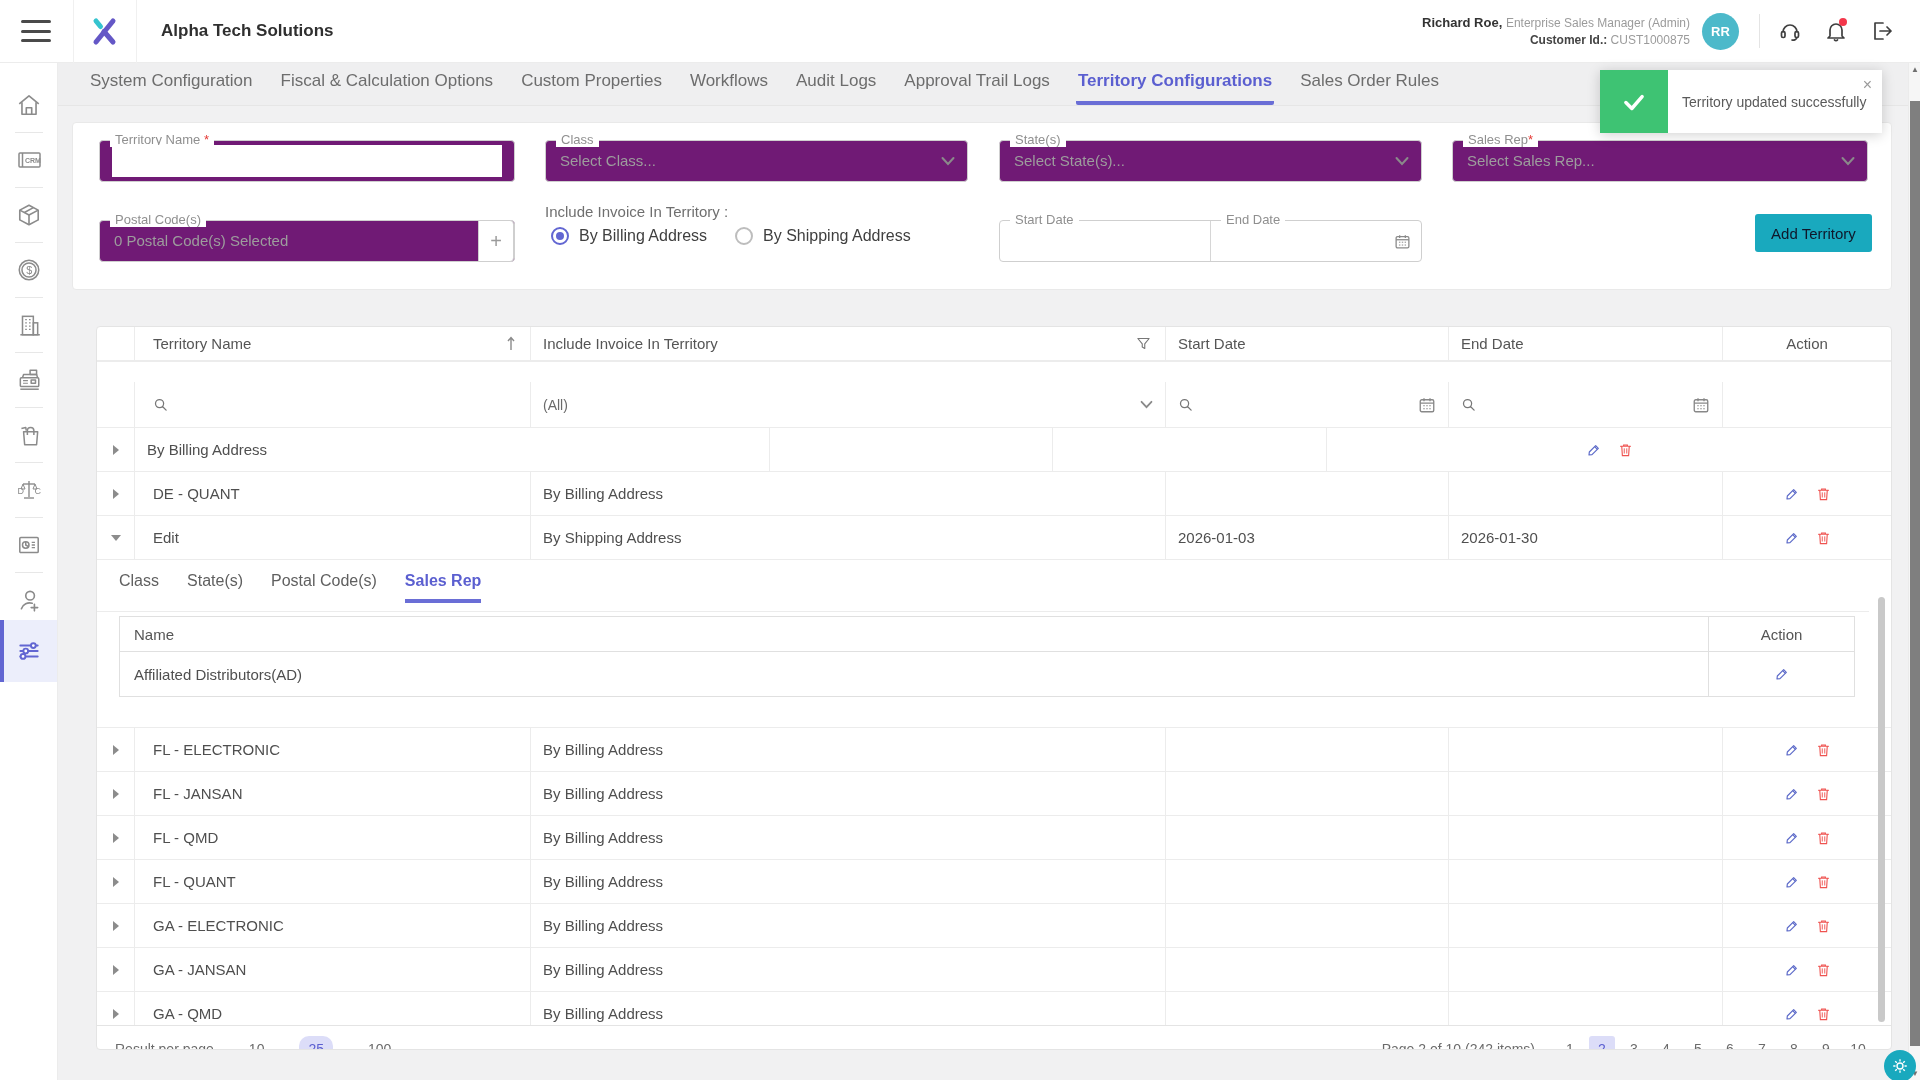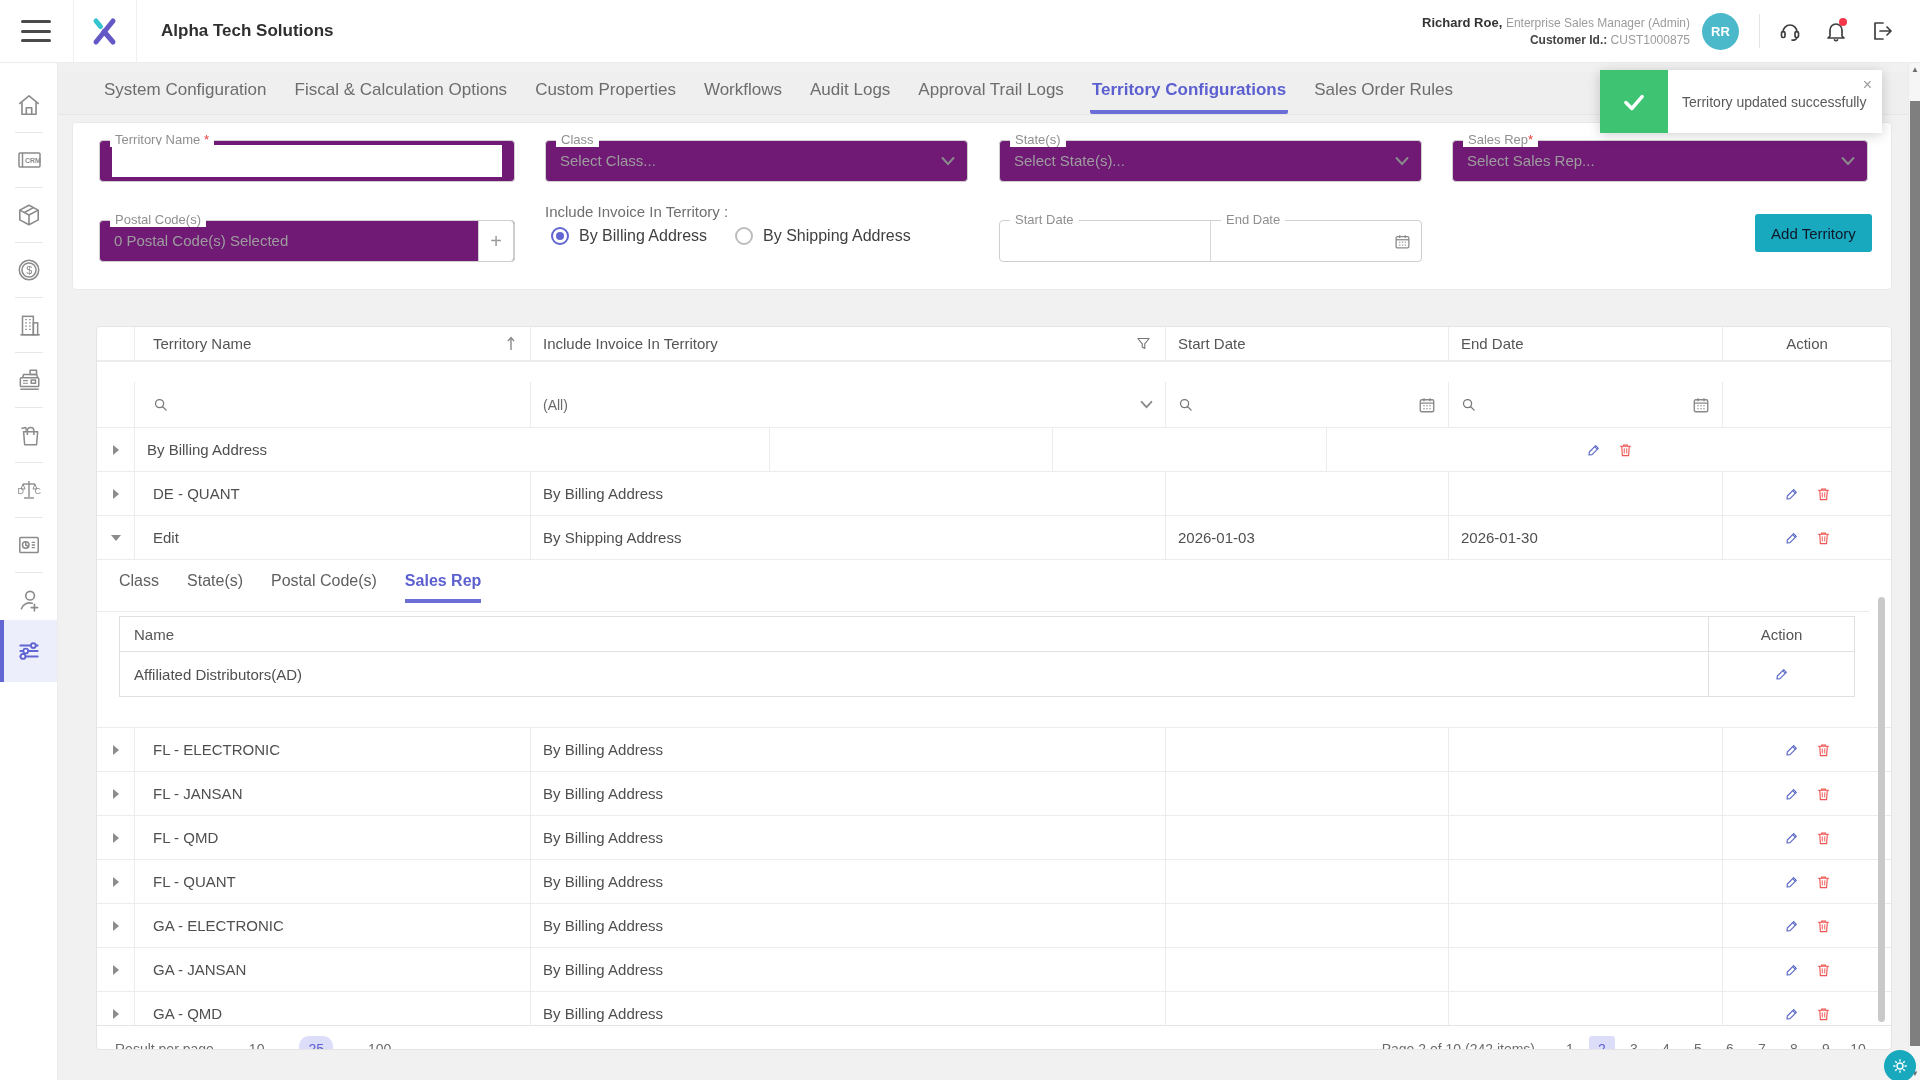--- a/index.html
+++ b/index.html
@@ -36,22 +36,22 @@
   .sidebar { position:absolute; left:0; top:63px; width:58px; height:1017px; background:#fff;
     border-right:1px solid #ececec; z-index:20; }
   .side-item { height:40px; display:flex; align-items:center; justify-content:center;
     color:#8b8b8b; cursor:pointer; }
   .side-sep { width:28px; height:1px; background:#e7e7e7; margin:7px auto; }
   .side-item.active-item { height:62px; background:#eceefb; color:#6266d2; position:relative; }
   .side-item.active-item::before { content:""; position:absolute; left:0; top:0; width:4px;
     height:62px; background:#6266d2; }
 
   
-  .tabbar { position:absolute; left:58px; top:72px; width:1862px; height:43px; background:#efeff0;
-    border-bottom:1px solid #e6e6e6; display:flex; align-items:flex-end; padding-left:32px; z-index:10; }
+  .tabbar { position:absolute; left:58px; top:63px; width:1862px; height:43px; background:#efeff0;
+    border-bottom:1px solid #e6e6e6; display:flex; align-items:flex-end; padding-left:18px; z-index:10; }
   .tab { font-size:17px; color:#6d6d6d; padding:0 2px 10px 2px; margin:0 12px; white-space:nowrap;
     cursor:pointer; border-bottom:4px solid transparent; }
   .tab.active { color:#5b5fd0; font-weight:bold; border-bottom:4px solid #6a6ed6; border-radius:0 0 2px 2px; }
 
   
   .toast { position:absolute; left:1600px; top:70px; width:282px; height:63px; background:#fff;
     box-shadow:0 2px 12px rgba(0,0,0,.18); display:flex; z-index:50; }
   .toast-green { width:68px; background:#3ec373; display:flex; align-items:center; justify-content:center; }
   .toast-body { flex:1; position:relative; display:flex; align-items:center; padding-left:14px;
     font-size:14px; color:#5a5a5a; }

